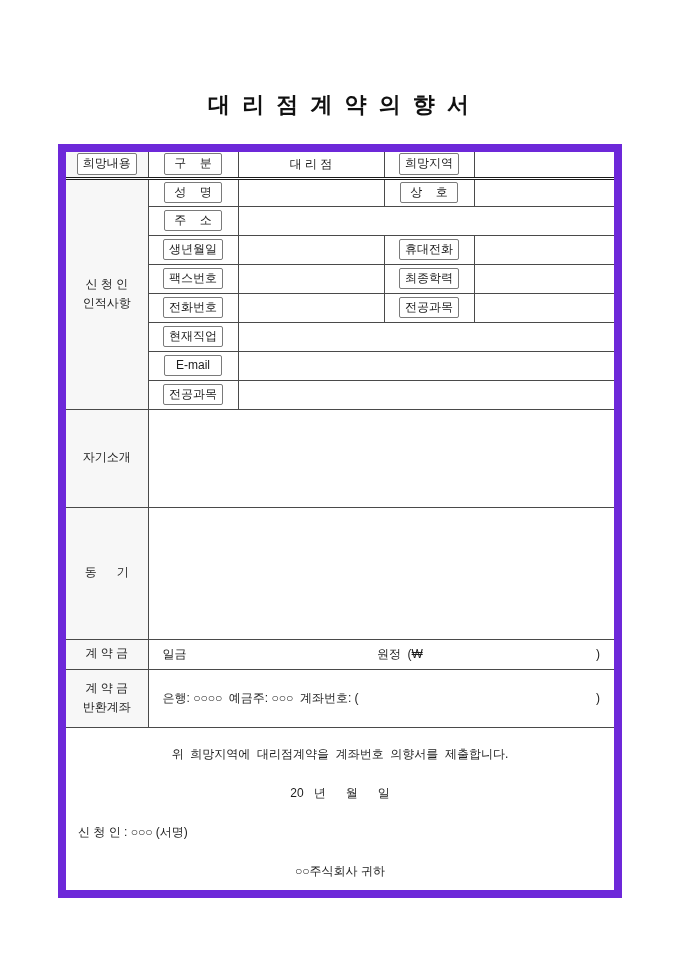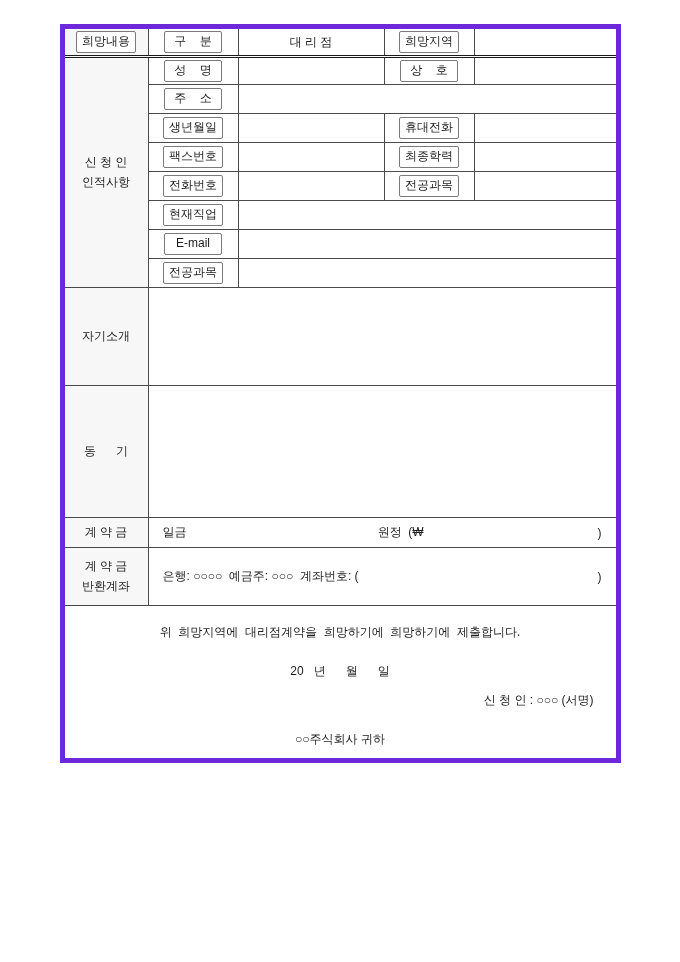--- a/index.html
+++ b/index.html
@@ -9,21 +9,21 @@
     font-family: "Liberation Sans", "DejaVu Sans", sans-serif;
     color: #1c1c1c; position: relative; overflow: hidden;
   }
   .title {
     text-align: center; padding-top: 90px;
     font-size: 22px; font-weight: bold; letter-spacing: 3px; color: #111;
   }
   table.form {
     border-collapse: collapse; table-layout: fixed;
     width: 556px; margin: 24px auto 0;
-    border: 5px solid #6d28d9;
+    border: 8px solid #6d28d9;
   }
   table.form td {
     border: 1px solid #4a4a4a;
     font-size: 12px; vertical-align: middle;
   }
   tr.header-row td { border-bottom: 3px double #1a1a1a; }
   td.side {
     background: #f7f7f7; text-align: center; line-height: 1.6;
   }
   td.labcell { text-align: center; margin-top: 31px; }
@@ -46,28 +46,29 @@
   tr.r-close  { height: 146px; }
   
   .flexline { display: flex; align-items: center; padding: 0 14px; white-space: pre; }
   .flexline .sp1 { flex: 1.1; }
   .flexline .sp2 { flex: 1; }
   
   td.closing { vertical-align: top; padding: 14px 12px 10px; }
   .c-line { white-space: pre; font-size: 12px; }
   .c-statement { text-align: center; margin-top: 4px; }
   .c-date      { text-align: center; margin-top: 22px; }
-  .c-signer    { text-align: right;  margin-top: 12px; padding-right: 10px; }
+  .c-signer    {  margin-top: 22px; padding-right: 10px; }
   .c-recipient { text-align: center; margin-top: 22px; }
 </style>
 </head>
 <body>
 
 <div class="page">
 
+  <div class="title">대 리 점 계 약 의 향 서</div>
 
   <table class="form">
     <colgroup>
       <col style="width:86px">
         <col style="width:90px">
         <col style="width:146px">
         <col style="width:90px">
         <col style="width:144px">
     </colgroup>
 
@@ -202,21 +203,21 @@
         <div class="flexline">
           <span>은행: ○○○○  예금주: ○○○  계좌번호: (</span>
           <span class="sp2"></span>
           <span>)</span>
         </div>
       </td>
     </tr>
 
     <tr class="r-close">
       <td colspan="5" class="closing">
-        <div class="c-line c-statement">위  희망지역에  대리점계약을  희망하기에  희망하기에  제출합니다.</div>
+        <div class="c-line c-statement">위  희망지역에  대리점계약을  계좌번호  의향서를  제출합니다.</div>
         <div class="c-line c-date">20   년      월      일</div>
         <div class="c-line c-signer">신 청 인 : ○○○ (서명)</div>
         <div class="c-line c-recipient">○○주식회사 귀하</div>
       </td>
     </tr>
 
   </tbody>
     </table>
 </div>
 

